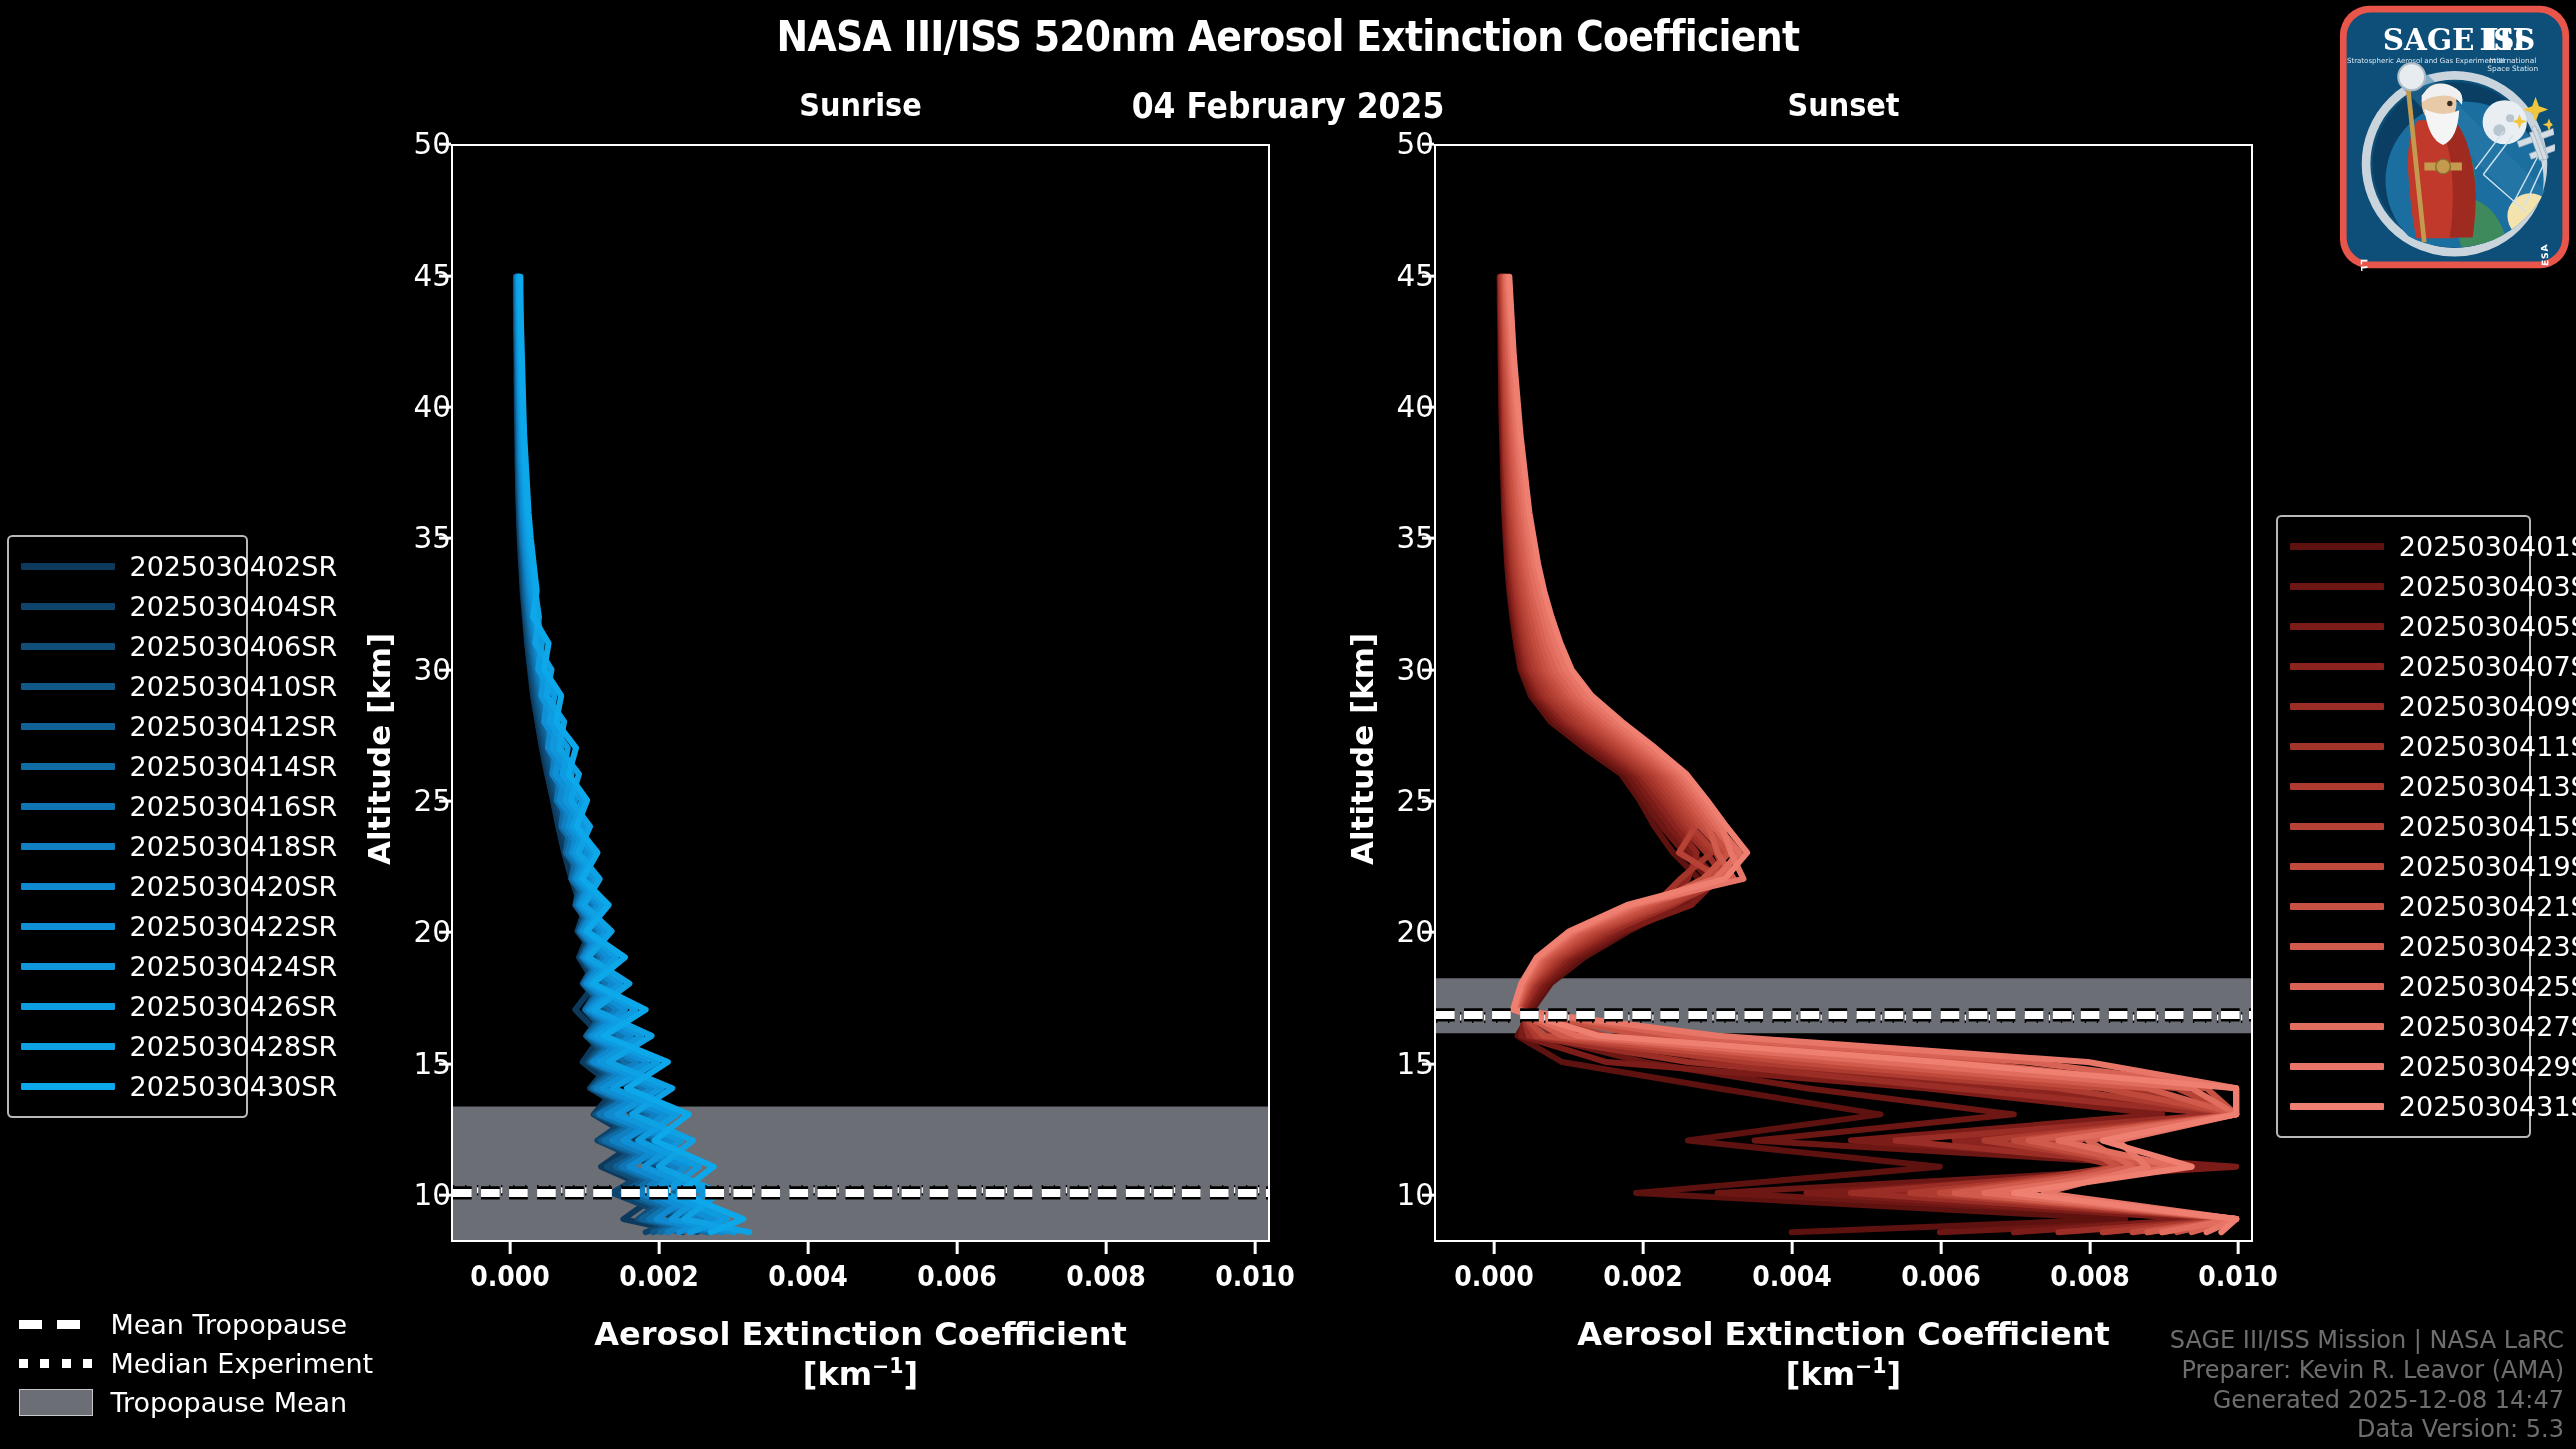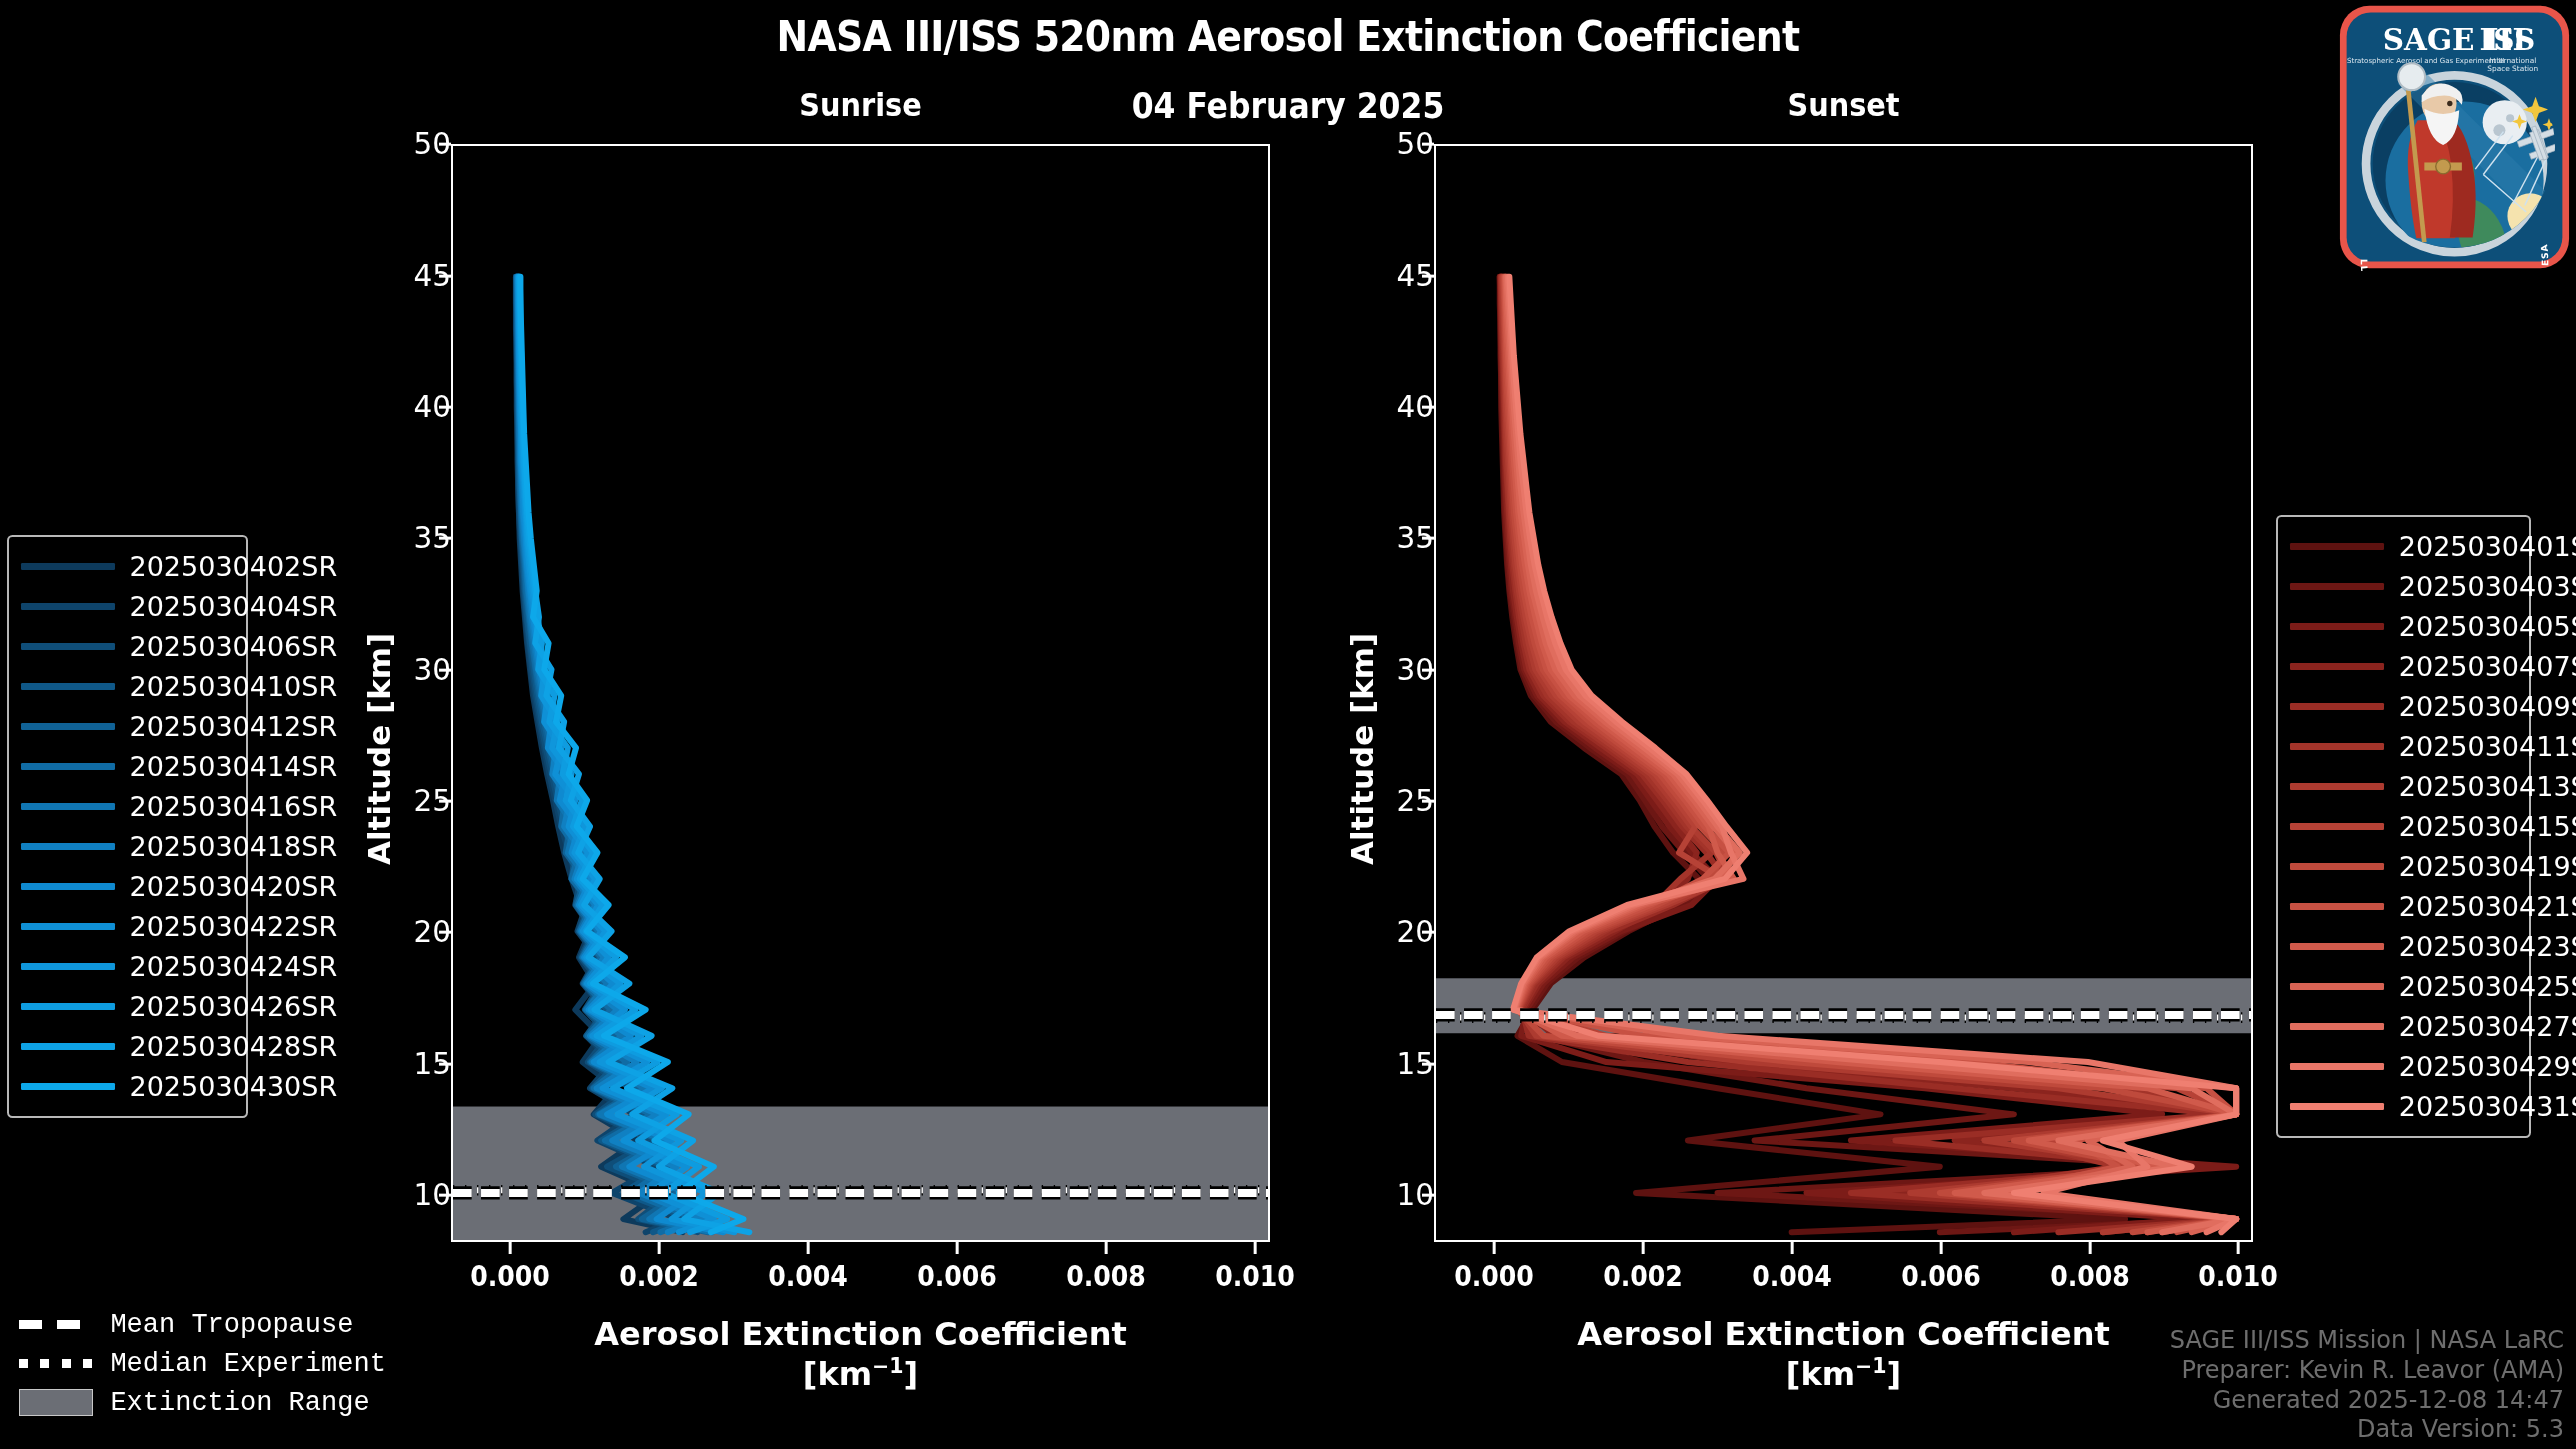--- a/index.html
+++ b/index.html
@@ -42,21 +42,21 @@
   .legrow{display:flex;align-items:center;height:40px;}
   .legline{width:94px;height:6.7px;border-radius:1.3px;flex:0 0 auto;}
   .leglabel{font-size:27px;margin-left:14.8px;white-space:nowrap;}
   #legend-sunrise{left:6.7px;top:535px;width:241px;}
   #legend-sunset{left:2276px;top:515px;width:255px;}
   #legend-sunset .legrow{justify-content:flex-start;}
 
   
   #legend-tropopause{position:absolute;left:19px;top:1305px;width:349px;}
   #legend-tropopause .trow{display:flex;align-items:center;height:39px;}
-  #legend-tropopause .tlabel{font-size:27px;margin-left:17.4px;white-space:nowrap;font-family:Liberation Mono, monospace;}
+  #legend-tropopause .tlabel{font-size:27px;margin-left:17.4px;white-space:nowrap;}
   .swatch{width:74px;height:17.4px;flex:0 0 auto;display:flex;align-items:center;}
   .dashmark{width:74px;height:8.7px;
      background:repeating-linear-gradient(to right,#fff 0 23px,transparent 23px 38px);}
   .dotmark{width:74px;height:8.7px;
      background:repeating-linear-gradient(to right,#fff 0 8.7px,transparent 8.7px 21.5px);}
   .boxmark{width:74px;height:27px;background:#6b6e75;border:1.3px solid #c8c8c8;box-sizing:border-box;}
 
   
   #footer{position:absolute;right:12px;bottom:4px;text-align:right;color:#6e6e6e;
           font-size:24px;line-height:1.24;}
@@ -326,21 +326,21 @@
   <div class="trow">
     <span class="swatch">
         <span class="dotmark"></span>
       </span>
     <span class="tlabel">Median Experiment</span>
   </div>
   <div class="trow">
     <span class="swatch">
         <span class="boxmark"></span>
       </span>
-    <span class="tlabel">Extinction Range</span>
+    <span class="tlabel">Tropopause Mean</span>
   </div>
 </div>
 
 <div id="footer">
   <div>SAGE III/ISS Mission | NASA LaRC</div>
   <div>Preparer: Kevin R. Leavor (AMA)</div>
   <div>Generated 2025-12-08 14:47</div>
   <div>Data Version: 5.3</div>
 </div>
 

